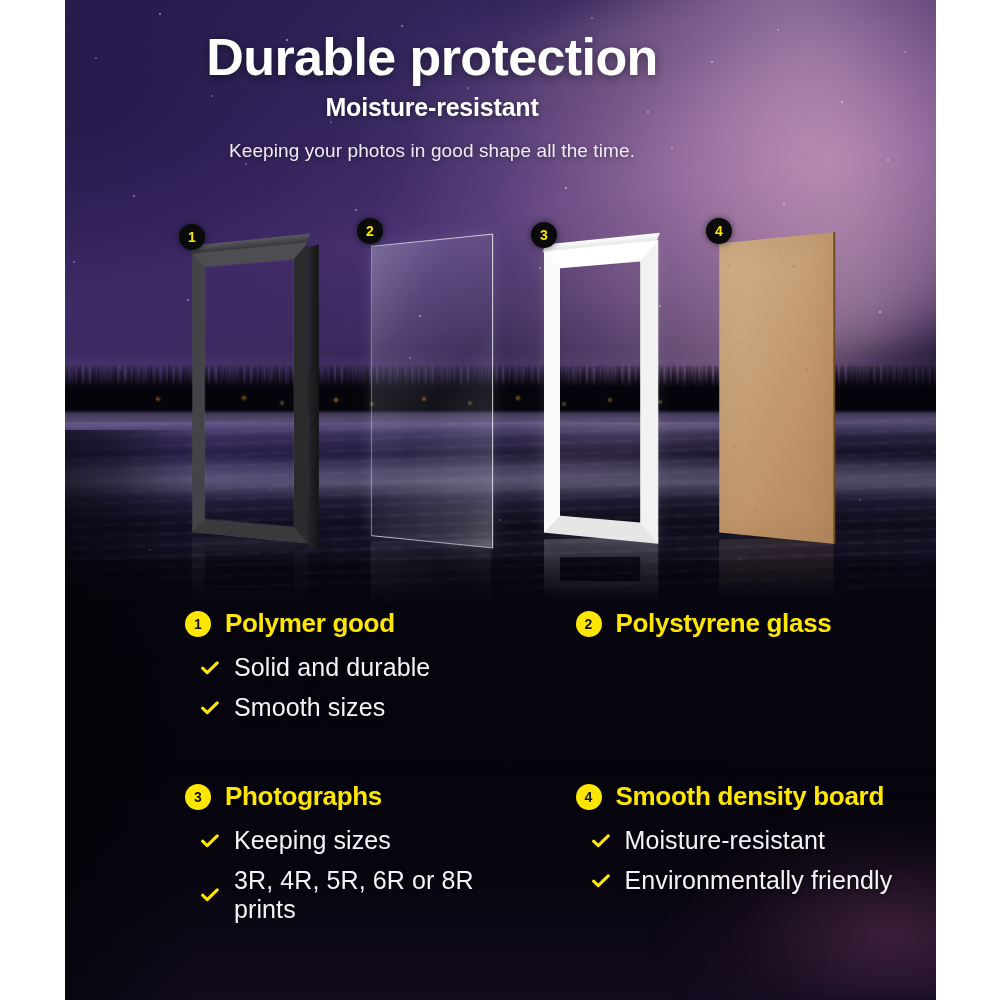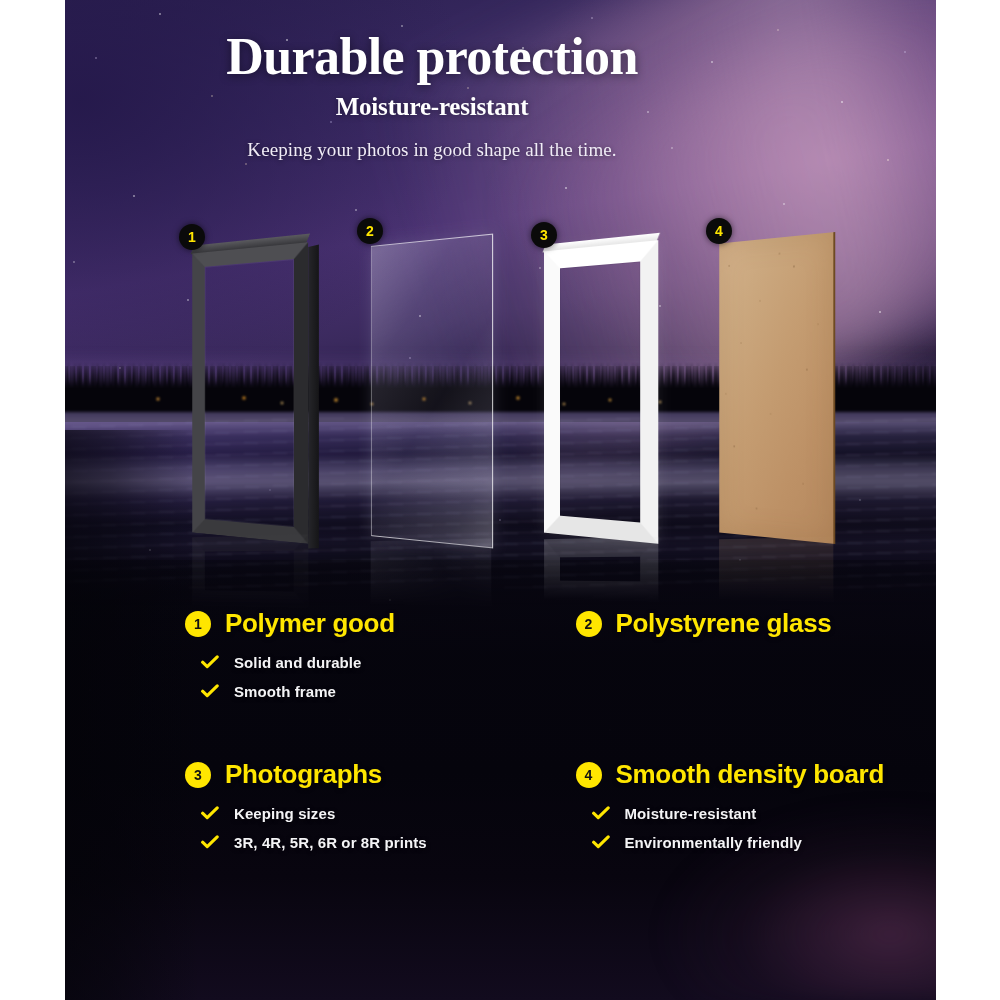--- a/index.html
+++ b/index.html
@@ -186,21 +186,21 @@
     position:absolute;left:0;top:430px;width:200px;height:570px;
     background:linear-gradient(90deg, rgba(3,3,8,0.88) 0%, rgba(3,3,8,0.5) 55%, rgba(0,0,0,0) 100%);
   }
 
   
   .margin{position:absolute;background:#ffffff;z-index:60;}
   .margin.left{left:0;top:0;width:65px;height:1000px;}
   .margin.right{right:0;top:0;width:64px;height:1000px;}
 
   
-  .header{position:absolute;left:65px;top:30px;width:734px;text-align:center;z-index:30;font-family:Liberation Serif, serif;}
+  .header{position:absolute;left:65px;top:30px;width:734px;text-align:center;z-index:30;}
   .title{
     font-size:52px;font-weight:bold;color:#ffffff;letter-spacing:-0.6px;
     line-height:1.05;text-shadow:0 2px 10px rgba(0,0,0,.45);
     margin:0 0 8px 0;
   }
   .subtitle{
     font-size:25px;font-weight:bold;color:#ffffff;letter-spacing:-0.2px;
     text-shadow:0 1px 6px rgba(0,0,0,.4);margin:0 0 18px 0;
   }
   .tagline{
@@ -347,21 +347,21 @@
     text-shadow:0 1px 4px rgba(0,0,0,.5);
   }
   .bullets{list-style:none;margin:0;padding:0 0 0 16px;}
   .bullet{display:flex;align-items:center;margin-bottom:11px;}
   .tick{
     flex:0 0 auto;width:18px;height:18px;margin-right:15px;
     display:flex;align-items:center;justify-content:center;
   }
   .tick svg{display:block;}
   .bullet-text{
-    font-size:15px;color:#f4f4f6;font-weight:bold;letter-spacing:0.1px;
+    font-size:25px;color:#f4f4f6;font-weight:normal;letter-spacing:0.1px;
     text-shadow:0 1px 4px rgba(0,0,0,.6);
   }
 </style>
 </head>
 <body>
 
 <div id="page">
 
   <div class="photo-bg"></div>
   <div class="milkyway"></div>
@@ -430,21 +430,21 @@
               </svg>
           </span>
           <span class="bullet-text">Solid and durable</span>
         </li>
         <li class="bullet">
           <span class="tick">
             <svg width="18" height="14" viewBox="0 0 18 14">
                 <path d="M1.6 7.2 L6.2 11.6 L16.2 1.9" fill="none" stroke="#ffe600" stroke-width="3.1" stroke-linecap="round" stroke-linejoin="round"></path>
               </svg>
           </span>
-          <span class="bullet-text">Smooth frame</span>
+          <span class="bullet-text">Smooth sizes</span>
         </li>
       </ul>
     </div>
 
     <div class="feature col2">
       <div class="feat-head">
         <div class="feat-badge">2</div>
         <div class="feat-title">Polystyrene glass</div>
       </div>
     </div>

